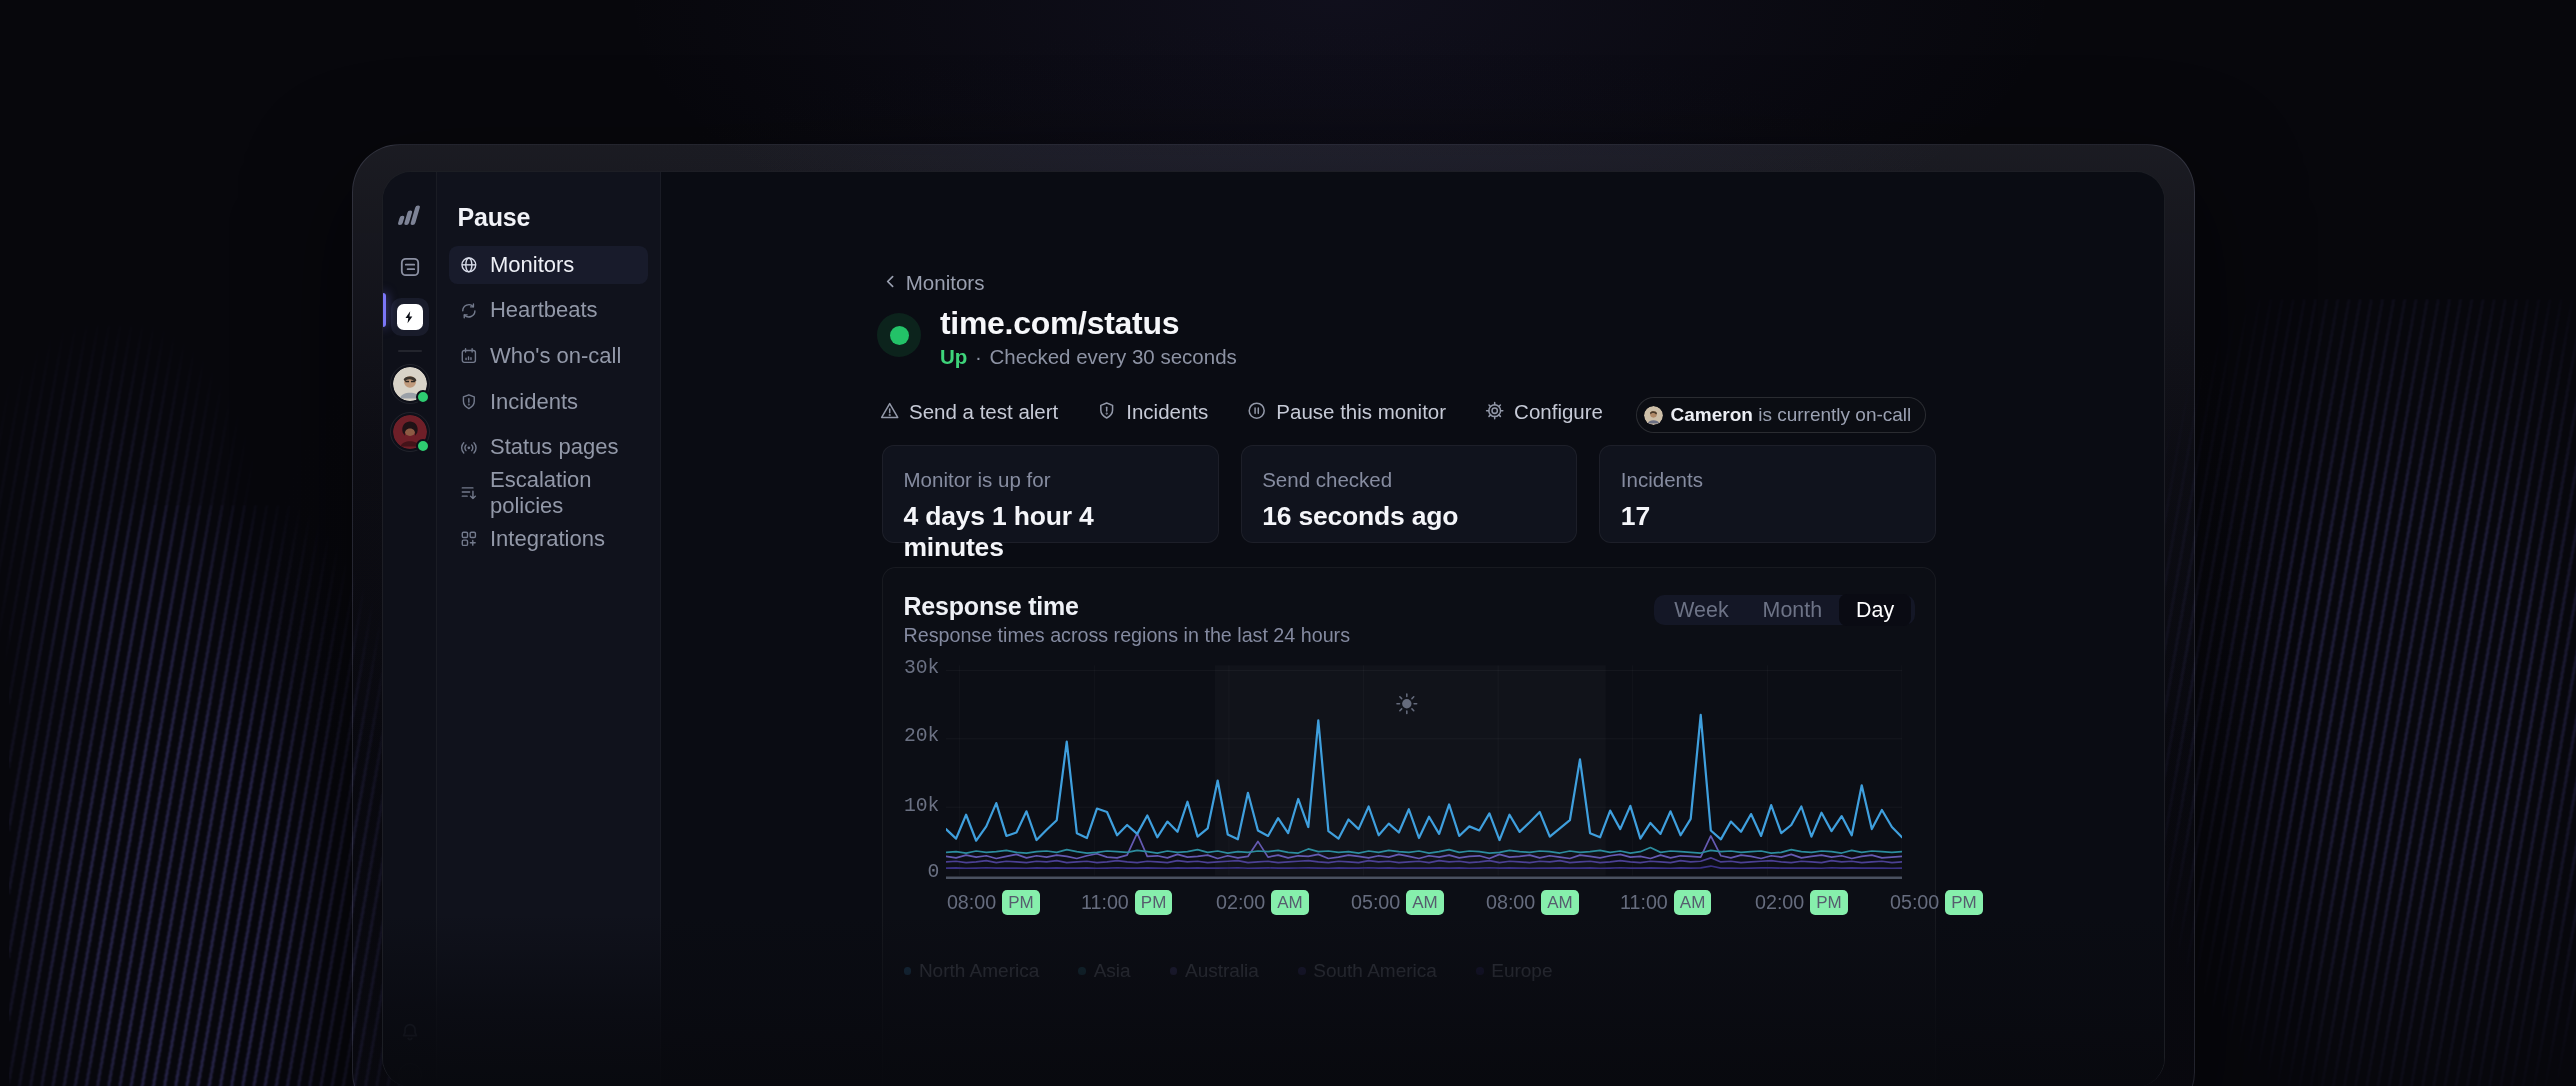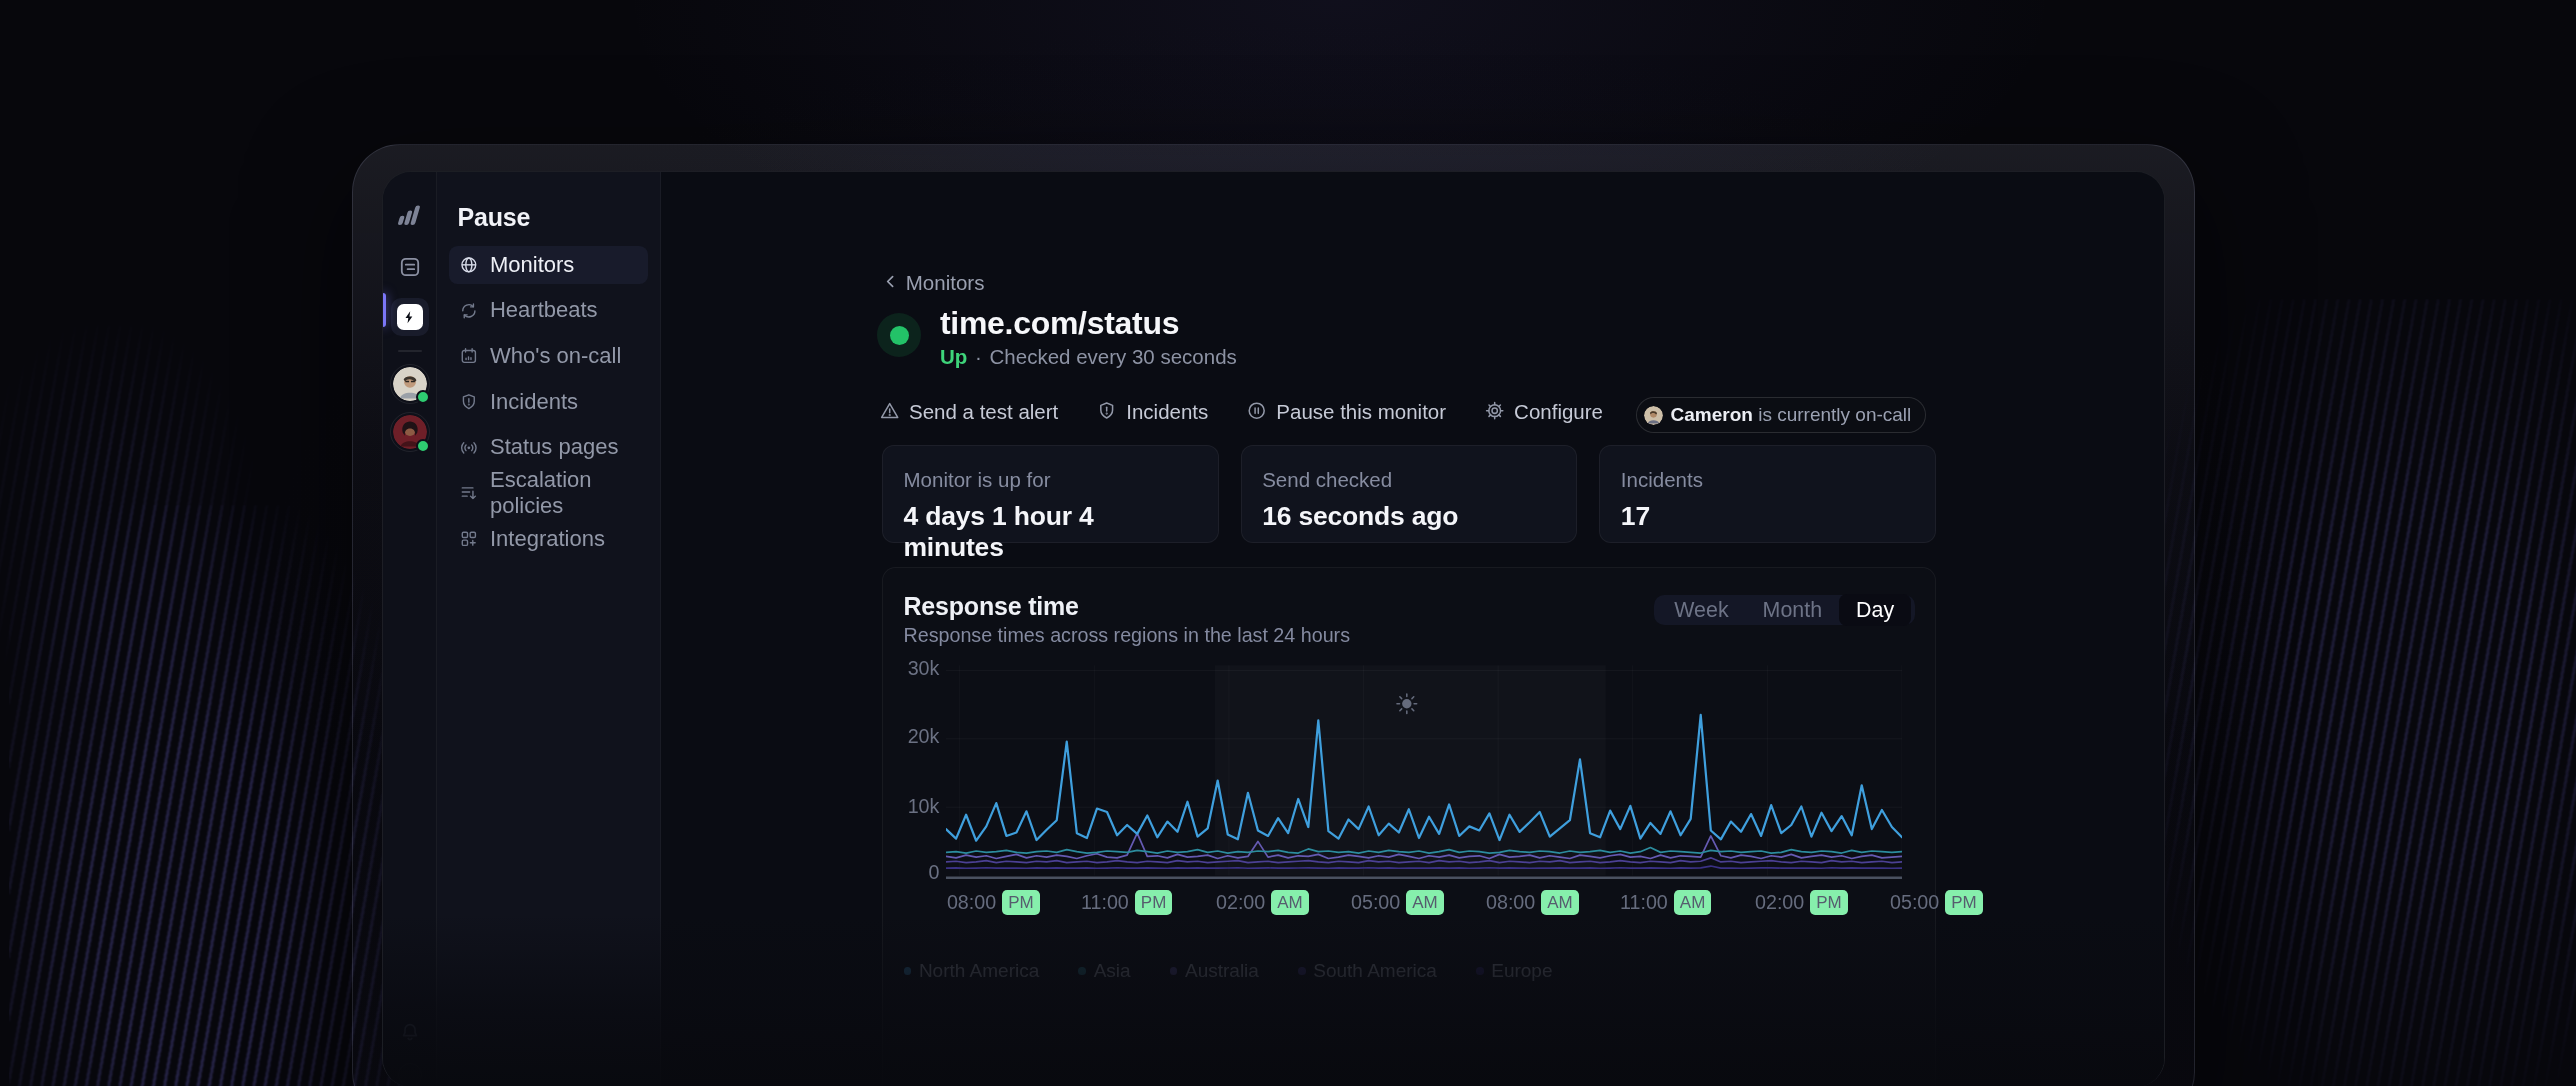--- a/index.html
+++ b/index.html
@@ -100,21 +100,21 @@
   
   .chart-card{position:absolute;left:221px;top:395px;width:1054px;height:530px;border-radius:13.7px;
     background:rgba(255,255,255,0.012);border:1.3px solid rgba(255,255,255,0.05);box-sizing:border-box;}
   .chart-title{position:absolute;left:20.5px;top:24px;font-size:25px;font-weight:700;color:#eff1f6;letter-spacing:-0.2px;}
   .chart-subtitle{position:absolute;left:20.5px;top:56px;font-size:19.7px;color:#848aa0;}
   .range-toggle{position:absolute;right:20.5px;top:27px;height:30px;border-radius:10.3px;background:#141726;
     display:flex;align-items:center;padding:0 3.4px;}
   .range-opt{padding:0 17px;height:32.5px;line-height:32.5px;font-size:21.4px;color:#6d7386;border-radius:7.7px;cursor:default;}
   .range-opt.active{background:#0a0b13;color:#ffffff;}
   .ylabels{position:absolute;left:15.4px;top:95px;width:41px;height:216px;}
-  .ylabel{position:absolute;right:0;font-size:19.7px;color:#6b7183;text-align:right;}
+  .ylabel{position:absolute;right:0;font-size:19.7px;color:#6b7183;text-align:right;font-family:Liberation Mono, monospace;}
   .plot{position:absolute;left:63px;top:97px;}
   .xlabels{position:absolute;left:63px;top:322px;width:956px;height:27px;}
   .xlabel{position:absolute;top:0;display:flex;align-items:center;gap:6px;}
   .xlabel .t{font-size:19.7px;color:#666c7e;}
   .xlabel .mer{font-size:17px;color:#565c6e;background:#86efac;border-radius:5.1px;padding:2.6px 6px;}
   .legend{position:absolute;left:20.5px;top:392px;display:flex;gap:39px;opacity:0.25;}
   .legend-item{display:flex;align-items:center;gap:7.7px;}
   .legend-item .dot{width:7.7px;height:7.7px;border-radius:50%;background:#888;}
   .legend-item .lbl{font-size:19px;color:#b9bfce;}
   .bottom-fade{position:absolute;left:0;right:0;bottom:-1.7px;height:175px;z-index:5;pointer-events:none;

